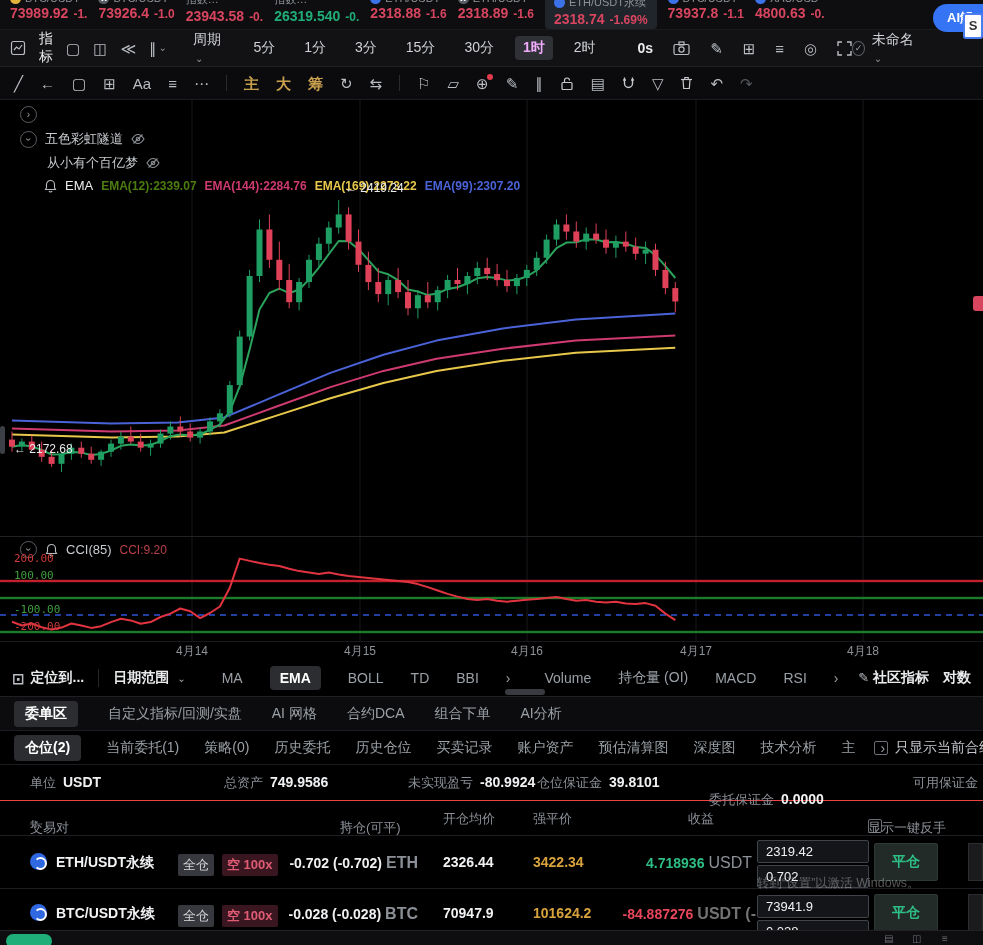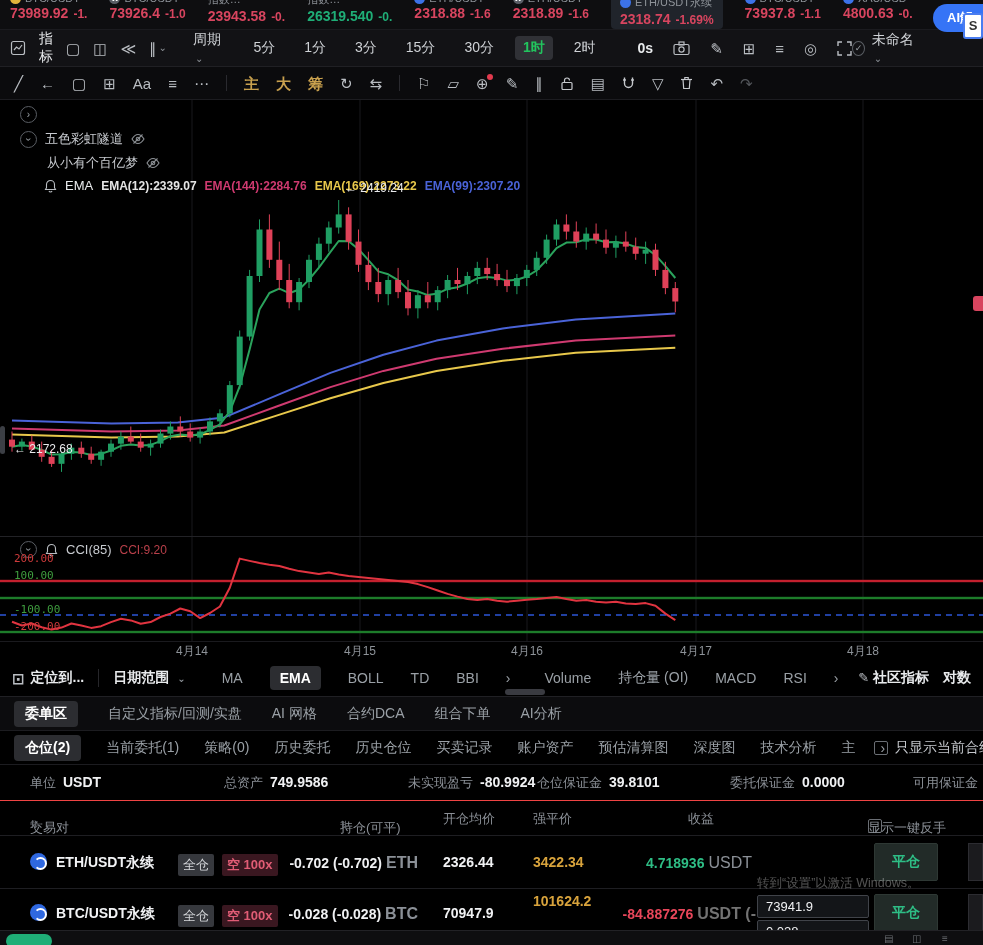--- a/index.html
+++ b/index.html
@@ -1,34 +1,34 @@
 <!DOCTYPE html>
 <html><head>
 <meta charset="utf-8">
 <style>
 *{margin:0;padding:0;box-sizing:border-box;font-family:"Liberation Sans","DejaVu Sans",sans-serif}
 html,body{width:983px;height:945px;background:#000;overflow:hidden;position:relative;color:#d7dade}
 
-#tickerbar{position:absolute;top:0;left:0;width:983px;height:30px;background:#0e0e10;border-bottom:1px solid #1b1b1f;display:flex;align-items:flex-start;gap:22px;padding:0 10px;overflow:hidden}
+#tickerbar{position:absolute;top:0;left:0;width:983px;height:30px;background:#0e0e10;border-bottom:1px solid #1b1b1f;display:flex;align-items:flex-start;gap:11px;padding:0 10px;overflow:hidden}
 .titem{display:flex;flex-direction:column;transform:translateY(-8px);flex:none}
 .titem.sel{background:#20242b;border-radius:4px;padding:2px 9px;transform:translateY(-7px)}
 .tname{font-size:11px;color:#8d9298;display:flex;align-items:center;gap:4px;white-space:nowrap}
 .tico{width:11px;height:11px;border-radius:50%;display:inline-block;font-size:8px;line-height:11px;text-align:center;color:#fff;flex:none}
 .tico.yellow{background:#e2b33c}.tico.blue{background:#3c72e8}.tico.greyw{background:#5a5e66;font-weight:bold}
 .tprice{font-size:14px;font-weight:bold;margin-top:1px;white-space:nowrap}
 .dn{color:#d8455f}.up{color:#1fae77}
 .tchg{font-size:12px;font-weight:bold;margin-left:5px}
 #sbtn{position:absolute;top:13px;right:0;width:20px;height:26px;background:#fff;border:2px solid #4a7df0;border-radius:3px;color:#333;font-weight:bold;font-size:13px;text-align:center;line-height:22px;z-index:30}
 
 #toolbar1{position:absolute;top:30px;left:0;width:983px;height:37px;background:#121215;border-bottom:1px solid #202024;display:flex;align-items:center;padding:0 10px;font-size:14px;color:#cfd2d6}
 .ic{color:#b9bdc2;font-size:15px;line-height:1;display:inline-flex;align-items:center;justify-content:center}
 .ic svg{display:block}
 #toolbar1 .grp{display:flex;align-items:center;gap:13px}
 .tfbtn{padding:3px 8px;border-radius:4px;color:#cfd2d6;white-space:nowrap}
-.tfbtn.sel{background:#303136;color:#22c55e;font-weight:bold}
+.tfbtn.sel{background:#303136;color:#f0abfc;font-weight:bold}
 .caret{font-size:10px;color:#8d9298;margin-left:2px}
 #aibtn{position:absolute;right:0;top:4px;height:28px;padding:0 10px 0 14px;background:#3674f6;border-radius:14px 0 0 14px;color:#fff;font-weight:bold;font-size:13px;display:flex;align-items:center}
 
 #toolbar2{position:absolute;top:67px;left:0;width:983px;height:33px;background:#0b0b0d;border-bottom:1px solid #1c1c20;display:flex;align-items:center;gap:17px;padding:0 14px;font-size:15px;color:#c6c9cd}
 .gold{color:#c9a14e!important;font-weight:bold}
 .vsep{width:1px;height:16px;background:#2a2a2f;flex:none}
 .dim{color:#54575c!important}
 .tool{position:relative}
 .reddot{position:absolute;top:-2px;right:-4px;width:6px;height:6px;border-radius:50%;background:#e23a4e}
 
@@ -449,21 +449,21 @@
       </span>
   </div>
   <div class="legendrow" style="left:44px;top:78px" id="emalegend">
     <span class="ic belli">
         <svg width="13" height="14" viewBox="0 0 13 14" fill="none" stroke="#b9bdc2" stroke-width="1.1">
           <path d="M6.5,1.5a4,4 0 0 0 -4,4v3.2L1.5,10.5h10L10.5,8.7V5.5a4,4 0 0 0 -4,-4z"></path>
           <path d="M5,12a1.6,1.6 0 0 0 3,0"></path>
         </svg>
       </span>
     <span style="color:#e8eaec">EMA</span>
-  <span class="emaval" style="color: #e5e5e5;">EMA(12):2339.07</span>
+  <span class="emaval" style="color: #4d7c0f;">EMA(12):2339.07</span>
       <span class="emaval" style="color: rgb(207, 58, 112);">EMA(144):2284.76</span>
       <span class="emaval" style="color: rgb(232, 200, 75);">EMA(169):2273.22</span>
       <span class="emaval" style="color: rgb(74, 99, 216);">EMA(99):2307.20</span>
     </div>
 
   <div class="anno" id="anno0" style="left: 345px; top: 81px;">← 2419.24</div>
   <div class="anno" id="anno1" style="left: 14px; top: 342px;">← 2172.68</div>
   <div id="pricebadge"></div>
   <div id="minivscroll"></div>
 
@@ -552,21 +552,21 @@
     <span class="cb"></span>
     <span>只显示当前合约</span>
   </div>
 </div>
 
 <div id="accrow">
     <span class="accitem" style="left: 30px;"><span>单位</span><b>USDT</b></span>
     <span class="accitem" style="left: 224px;"><span>总资产</span><b>749.9586</b></span>
     <span class="accitem" style="left: 408px;"><span>未实现盈亏</span><b>-80.9924</b></span>
     <span class="accitem" style="left: 537px;"><span>仓位保证金</span><b>39.8101</b></span>
-    <span class="accitem" style="left: 730px;"><span>委托保证金</span><b>0.0000</b></span>
+    <span class="accitem" style="left: 709px; margin-top: 17px;"><span>委托保证金</span><b>0.0000</b></span>
     <span class="accitem" style="left: 913px;"><span>可用保证金</span></span>
   </div>
 
 <div id="thead">
   <span style="left:30px">
       <span>交易对</span> 
       <span class="sorticon">⇅</span> 
       <span class="ic" style="font-size:11px;color:#6a6e74">⚐</span>
     </span>
   <span style="left:340px">
@@ -585,32 +585,36 @@
 
 <div class="prow" id="row1">
   <span class="cell" style="left:30px;top:17px"><span class="exlogo"></span></span>
   <span class="cell pairname" style="left:56px;top:18px">ETH/USDT永续</span>
   <span class="cell" style="left:178px;top:18px"><span class="badge gray">全仓</span></span>
   <span class="cell" style="left:222px;top:18px"><span class="badge red">空 100x</span></span>
   <span class="cell numv" style="left:230px;top:18px;width:188px;text-align:right"><span>-0.702 (-0.702)</span><span class="unit">ETH</span></span>
   <span class="cell numv" style="left:443px;top:18px">2326.44</span>
   <span class="cell goldv" style="left:533px;top:18px">3422.34</span>
   <span class="cell" style="left:560px;top:18px;width:192px;text-align:right"><span class="greenv">4.718936</span><span class="unit">USDT</span></span>
+  <div class="inpcol" style="top:4px">
+    <div class="inp">2319.42</div>
+    <div class="inp">0.702</div>
+  </div>
   <div class="closebtn" style="top:7px">平仓</div>
   <div class="partialbox" style="top:7px"></div>
 </div>
 
 <div class="prow" id="row2">
   <span class="cell" style="left:30px;top:15px"><span class="exlogo"></span></span>
   <span class="cell pairname" style="left:56px;top:16px">BTC/USDT永续</span>
   <span class="cell" style="left:178px;top:16px"><span class="badge gray">全仓</span></span>
   <span class="cell" style="left:222px;top:16px"><span class="badge red">空 100x</span></span>
   <span class="cell numv" style="left:230px;top:16px;width:188px;text-align:right"><span>-0.028 (-0.028)</span><span class="unit">BTC</span></span>
   <span class="cell numv" style="left:443px;top:16px">70947.9</span>
-  <span class="cell goldv" style="left:533px;top:4px">101624.2</span>
+  <span class="cell goldv" style="left:533px;top:16px">101624.2</span>
   <span class="cell" style="left:560px;top:16px;width:196px;text-align:right"><span class="redv">-84.887276</span><span class="unit redv" style="color:#737373">USDT (-</span></span>
   <div class="inpcol" style="top:6px">
     <div class="inp">73941.9</div>
     <div class="inp">0.028</div>
   </div>
   <div class="closebtn" style="top:5px">平仓</div>
   <div class="partialbox" style="top:5px"></div>
 </div>
 
 <div id="bottomstrip">

